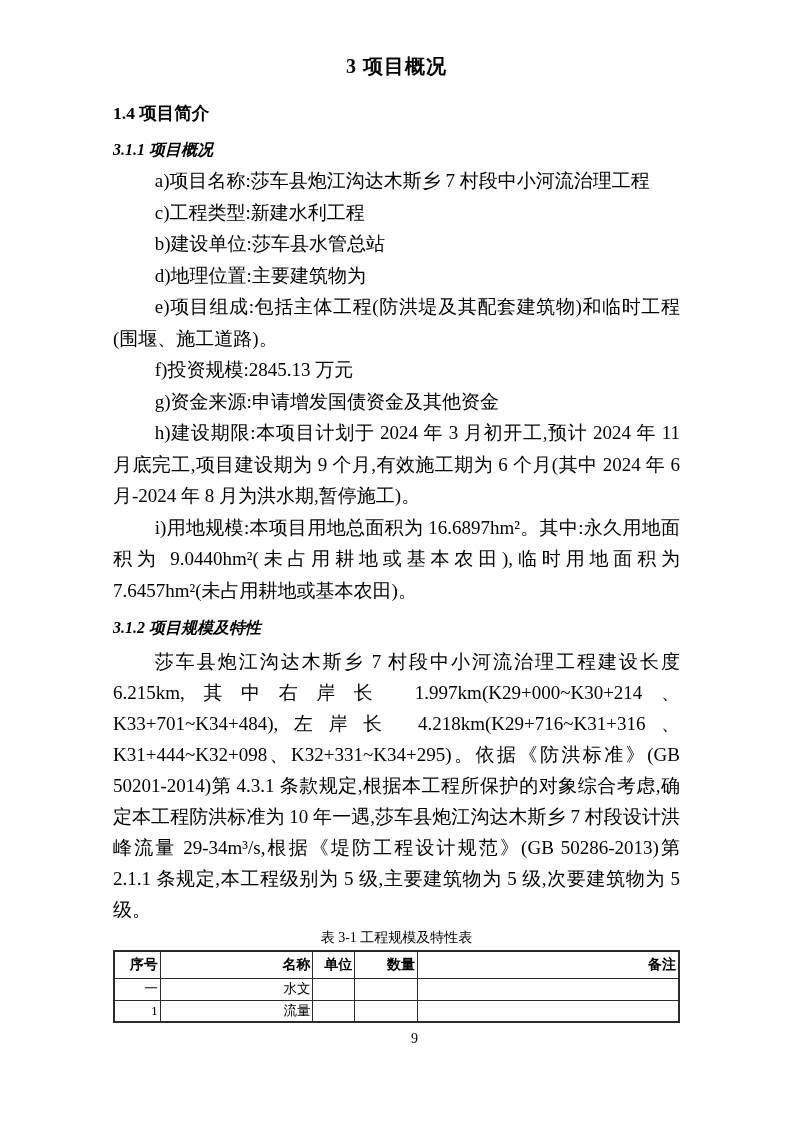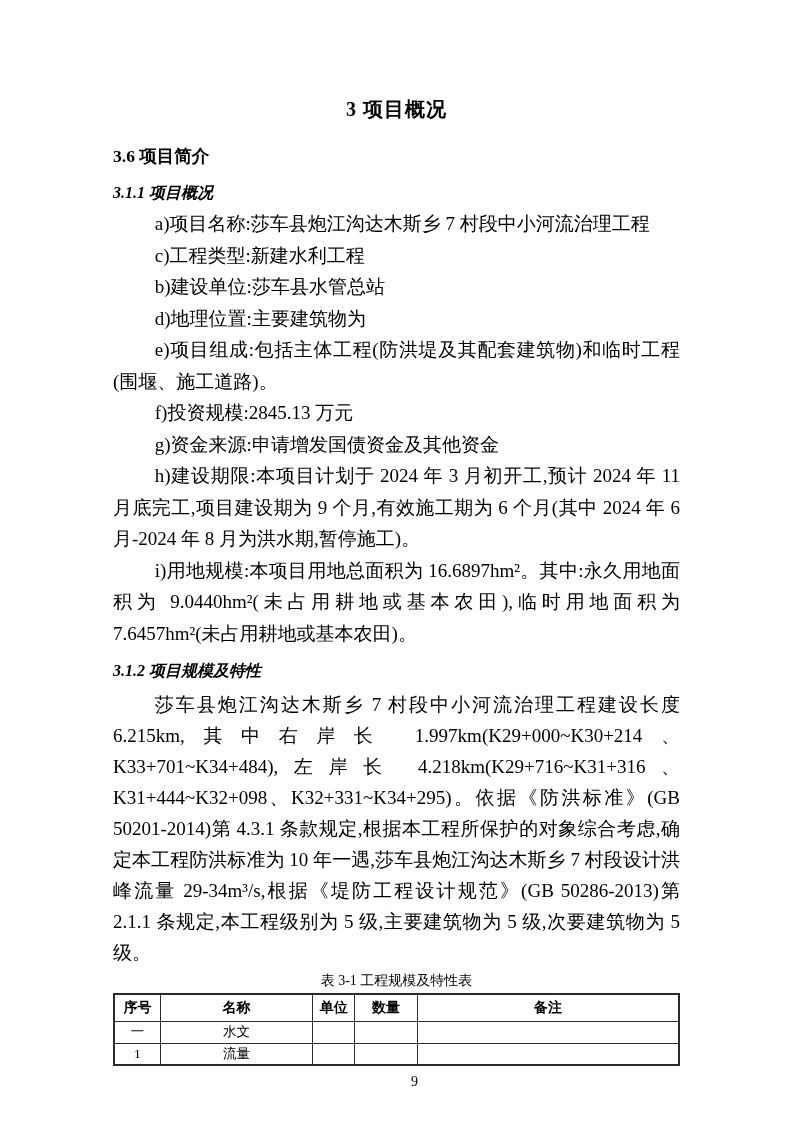--- a/index.html
+++ b/index.html
@@ -4,21 +4,21 @@
 <style>
   * { margin: 0; padding: 0; box-sizing: border-box; }
   html, body { background: #ffffff; }
   .page {
     width: 793px;
     height: 1122px;
     margin: 0 auto;
     background: #ffffff;
     color: #000000;
     position: relative;
-    padding: 95px 113px 0 113px;
+    padding: 52px 113px 0 113px;
     font-family: "Liberation Serif", "DejaVu Serif", serif;
     overflow: hidden;
   }
   .doc-title {
     font-size: 20px;
     font-weight: bold;
     line-height: 28px;
     text-align: center;
     letter-spacing: 1px;
   }
@@ -53,21 +53,21 @@
   }
   table.spec {
     margin-top: 3px;
     width: 100%;
     border-collapse: collapse;
     border: 2px solid #2b2b2b;
     table-layout: fixed;
   }
   table.spec th, table.spec td {
     border: 1px solid #2b2b2b;
-    text-align: center;
+    text-align: right;
     vertical-align: middle;
     padding: 0 2px;
     font-size: 13.5px;
     overflow: hidden;
     white-space: nowrap;
   }
   table.spec thead tr { height: 27px; }
   table.spec tbody tr { height: 22px; }
   table.spec th { font-weight: bold; font-size: 14px; }
   .page-number {
@@ -78,21 +78,21 @@
     padding-left: 36px;
   }
 </style>
 </head>
 <body>
 
 <div class="page">
 
   <div class="doc-title">3 项目概况</div>
 
-  <div class="h2">3.6 项目简介</div>
+  <div class="h2">1.4 项目简介</div>
 
   <div class="h3">3.1.1 项目概况</div>
 
   <div class="items">
     <p class="item">a)项目名称:莎车县炮江沟达木斯乡 7 村段中小河流治理工程</p>
     <p class="item">c)工程类型:新建水利工程</p>
     <p class="item">b)建设单位:莎车县水管总站</p>
     <p class="item">d)地理位置:主要建筑物为</p>
     <p class="item">e)项目组成:包括主体工程(防洪堤及其配套建筑物)和临时工程(围堰、施工道路)。</p>
     <p class="item">f)投资规模:2845.13 万元</p>

